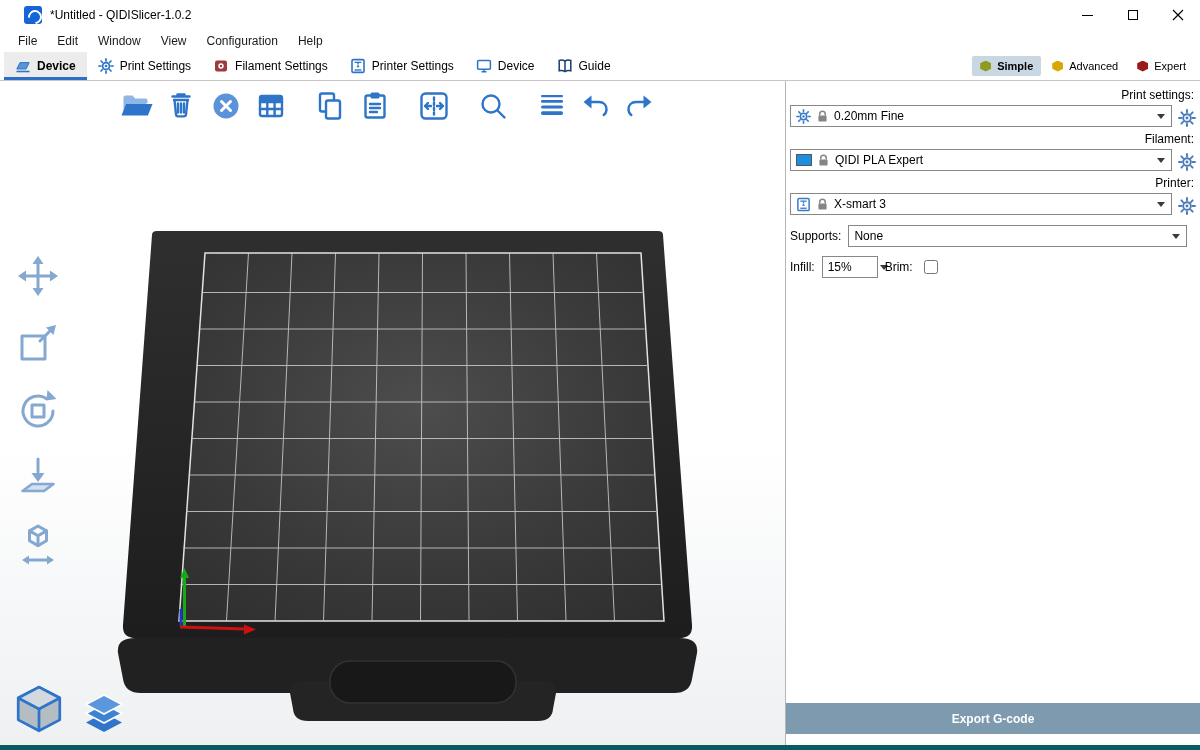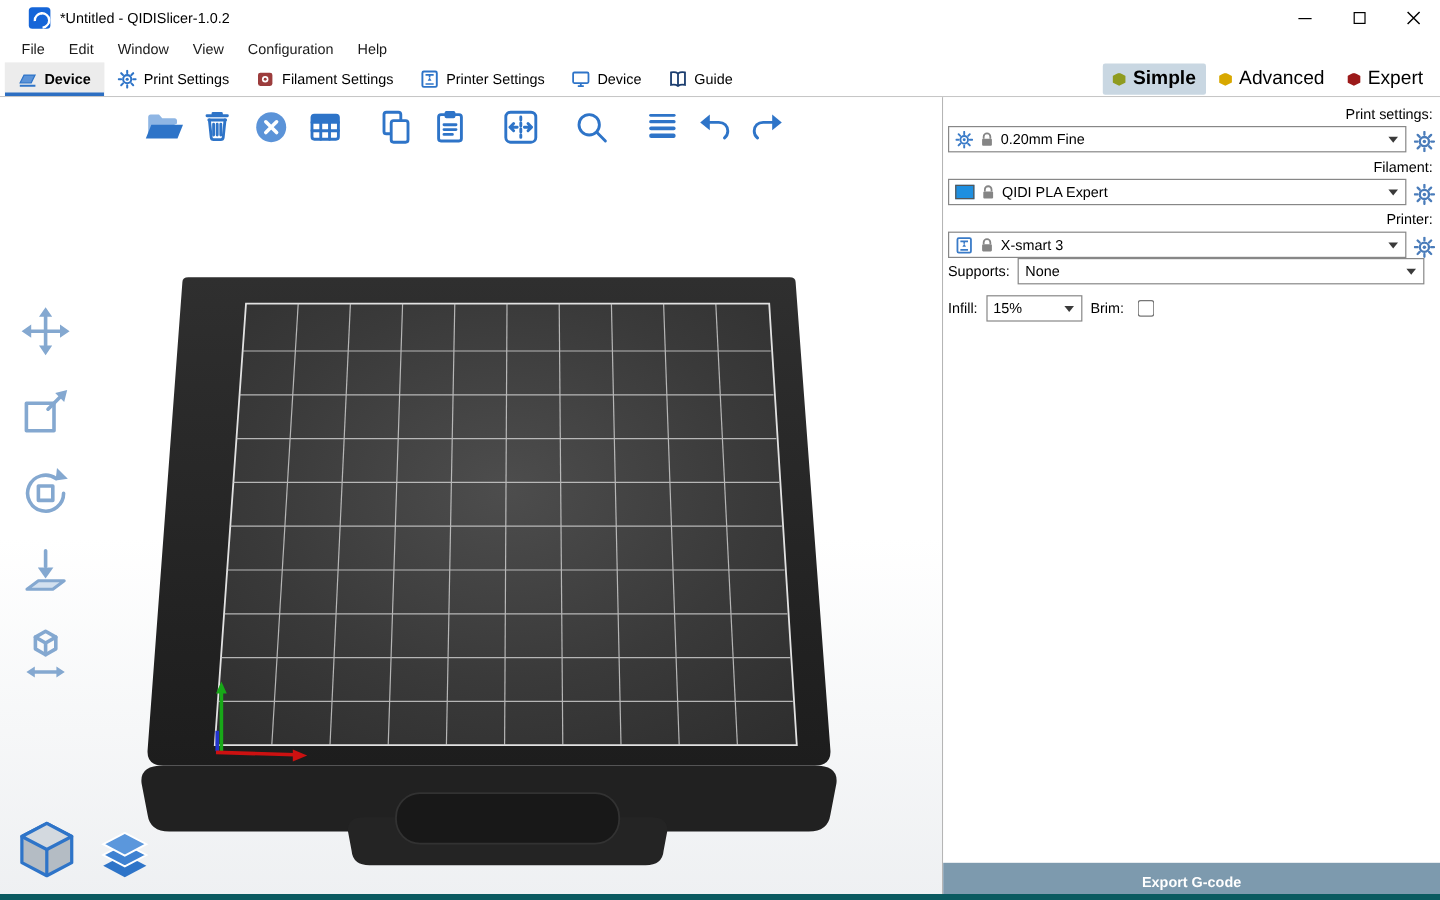--- a/index.html
+++ b/index.html
@@ -19,21 +19,21 @@
 
   
   .menubar { height:22px; display:flex; align-items:center; padding-left:8px; background:#fff; }
   .menu-item { font-size:12px; color:#1a1a1a; padding:2px 10px; }
 
   
   .tabbar { height:29px; display:flex; align-items:stretch; border-bottom:1px solid #c6c6c6; background:#fff; padding-left:4px; }
   .tab { display:flex; align-items:center; gap:6px; padding:0 11px; font-size:12px; color:#000; }
   .tab.active { background:#ececec; box-shadow:inset 0 -3px 0 #2d6fc2; font-weight:bold; }
   .modes { margin-left:auto; display:flex; align-items:center; gap:3px; padding-right:6px; }
-  .mode { display:flex; align-items:center; gap:6px; font-size:16px; padding:4px 8px; border-radius:2px; }
+  .mode { display:flex; align-items:center; gap:6px; font-size:11px; padding:4px 8px; border-radius:2px; }
   .mode.active { background:#c9d7e2; font-weight:bold; }
   .mode-dot { width:11px; height:11px; display:inline-block;
               clip-path:polygon(50% 0,100% 25%,100% 75%,50% 100%,0 75%,0 25%); }
 
   
   .main { display:flex; height:669px; position:relative; }
   .viewport { position:relative; width:786px; height:100%;
               background:linear-gradient(#ffffff 55%, #eef0f2); border-right:1px solid #b5b5b5; }
   .sidebar { width:414px; height:100%; background:#fff; position:relative; padding:2px 4px 0 4px; }
 
@@ -57,29 +57,29 @@
   .field-label { font-size:12px; color:#000; margin:5px 2px 2px 2px; height:15px;text-align:right; }
   .combo-row { display:flex; align-items:flex-end; }
   .combo { flex:1; height:22px; border:1px solid #878787; background:#fff;
            display:flex; align-items:center; padding:0 6px 0 5px; gap:5px; min-width:0; }
   .combo-text { font-size:12px; color:#000; white-space:nowrap; }
   .chev { margin-left:auto; width:0; height:0; border-left:4px solid transparent;
           border-right:4px solid transparent; border-top:5px solid #3a3a3a; flex:0 0 auto; }
   .gear-btn { width:18px; height:18px; margin-left:6px; color:#4a7cba; flex:0 0 auto; }
   .swatch { width:16px; height:12px; border:1px solid #555; flex:0 0 auto; }
   .inline-icon { flex:0 0 auto; color:#3a7bc8; }
-  .row-supports { display:flex; align-items:center; margin-top:0; gap:7px; }
+  .row-supports { display:flex; align-items:center; margin-top:10px; gap:7px; }
   .row-supports .combo { margin-right:9px; }
   .row-infill { display:flex; align-items:center; margin-top:9px; gap:7px; }
-  .combo-small { flex:0 0 auto; width:80px;gap:28px; }
+  .combo-small { flex:0 0 auto; width:56px;gap:28px; }
   .brim-label { font-size:12px; }
   .brim-check { width:14px; height:14px; margin-left:4px; }
   .inline-label { font-size:12px; color:#000; }
 
-  .export-btn { position:absolute; left:0; right:0; bottom:0; height:31px; color:#fff;
+  .export-btn { position:absolute; left:0; right:0; bottom:16px; height:31px; color:#fff;
                 font-size:12px; font-weight:bold; display:flex; align-items:center; justify-content:center; }
 
   .bottom-strip { position:absolute; left:0; top:745px; width:1200px; height:5px; z-index:6; }
 </style>
 </head>
 <body>
 
 <svg width="0" height="0" style="position:absolute">
   <symbol id="ic-gear" viewBox="0 0 16 16">
     <circle cx="8" cy="8" r="3.4" fill="none" stroke="currentColor" stroke-width="1.7"></circle>

